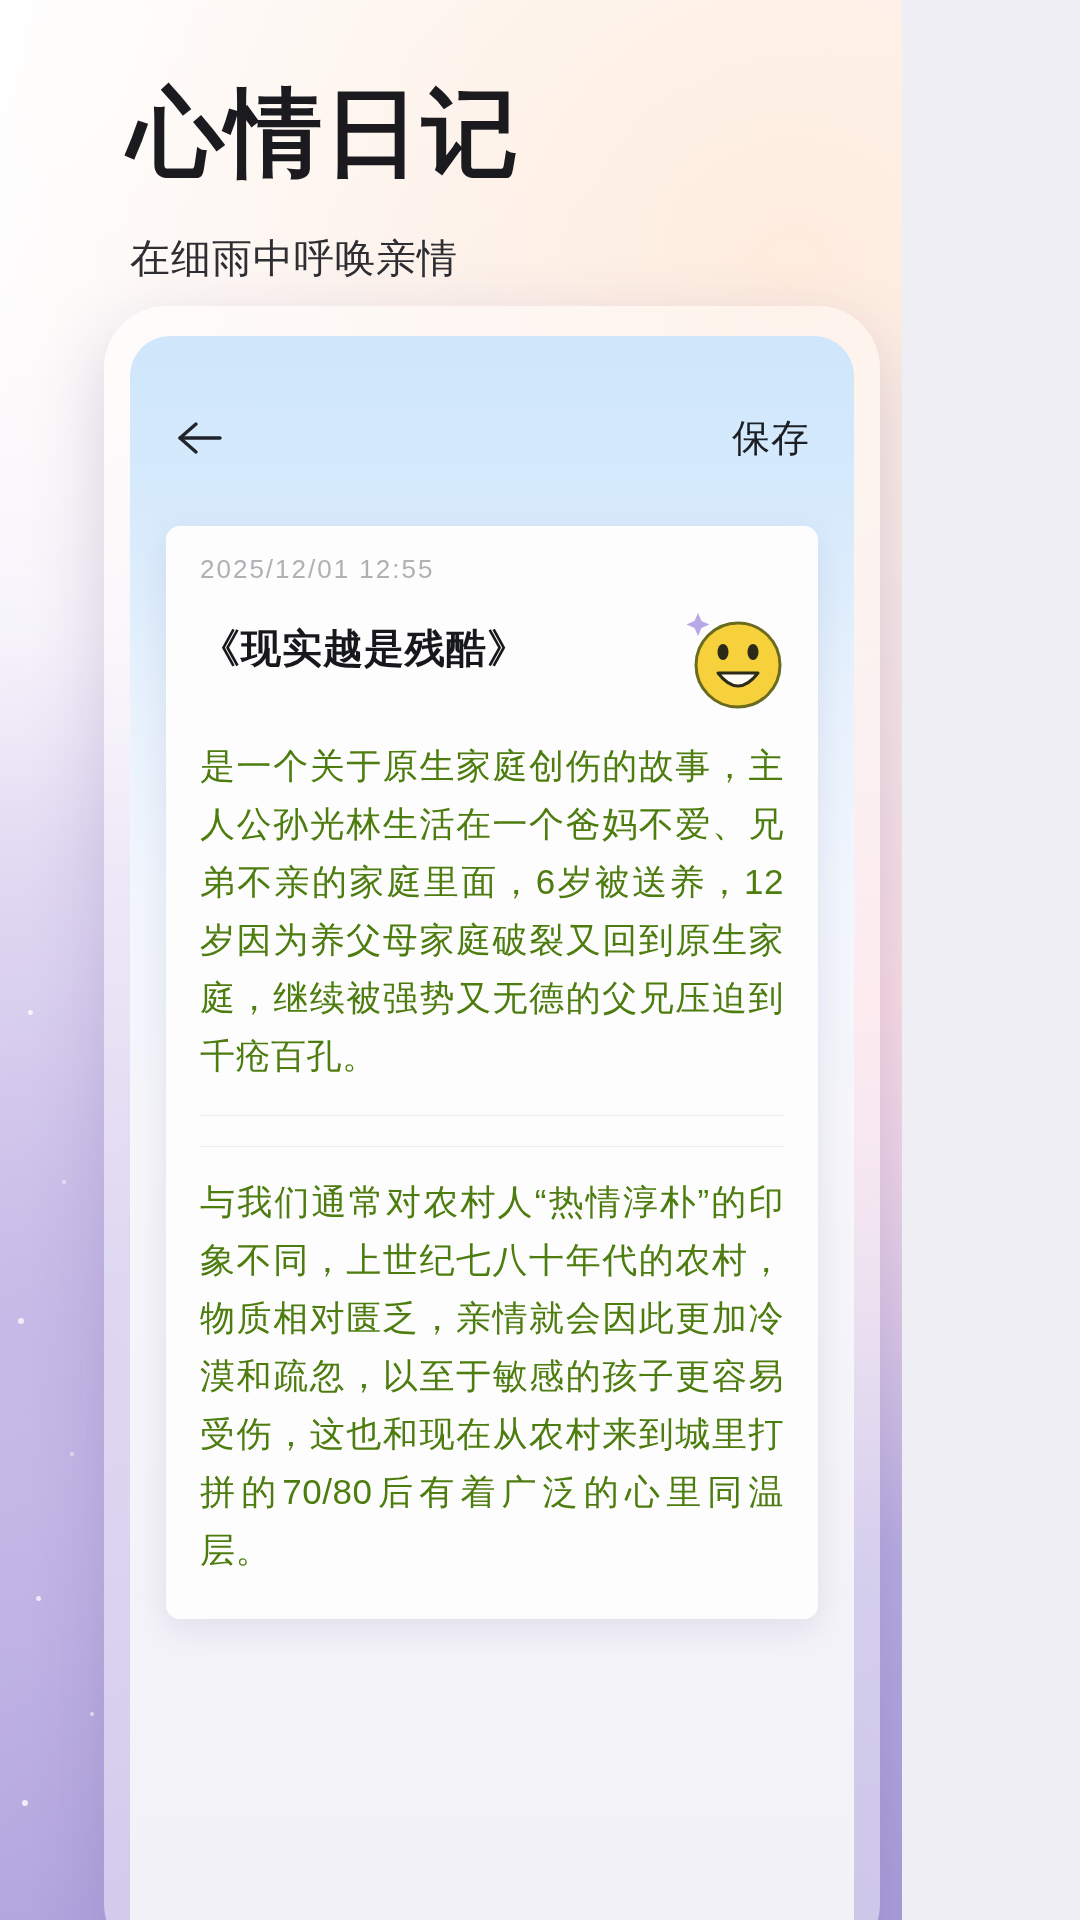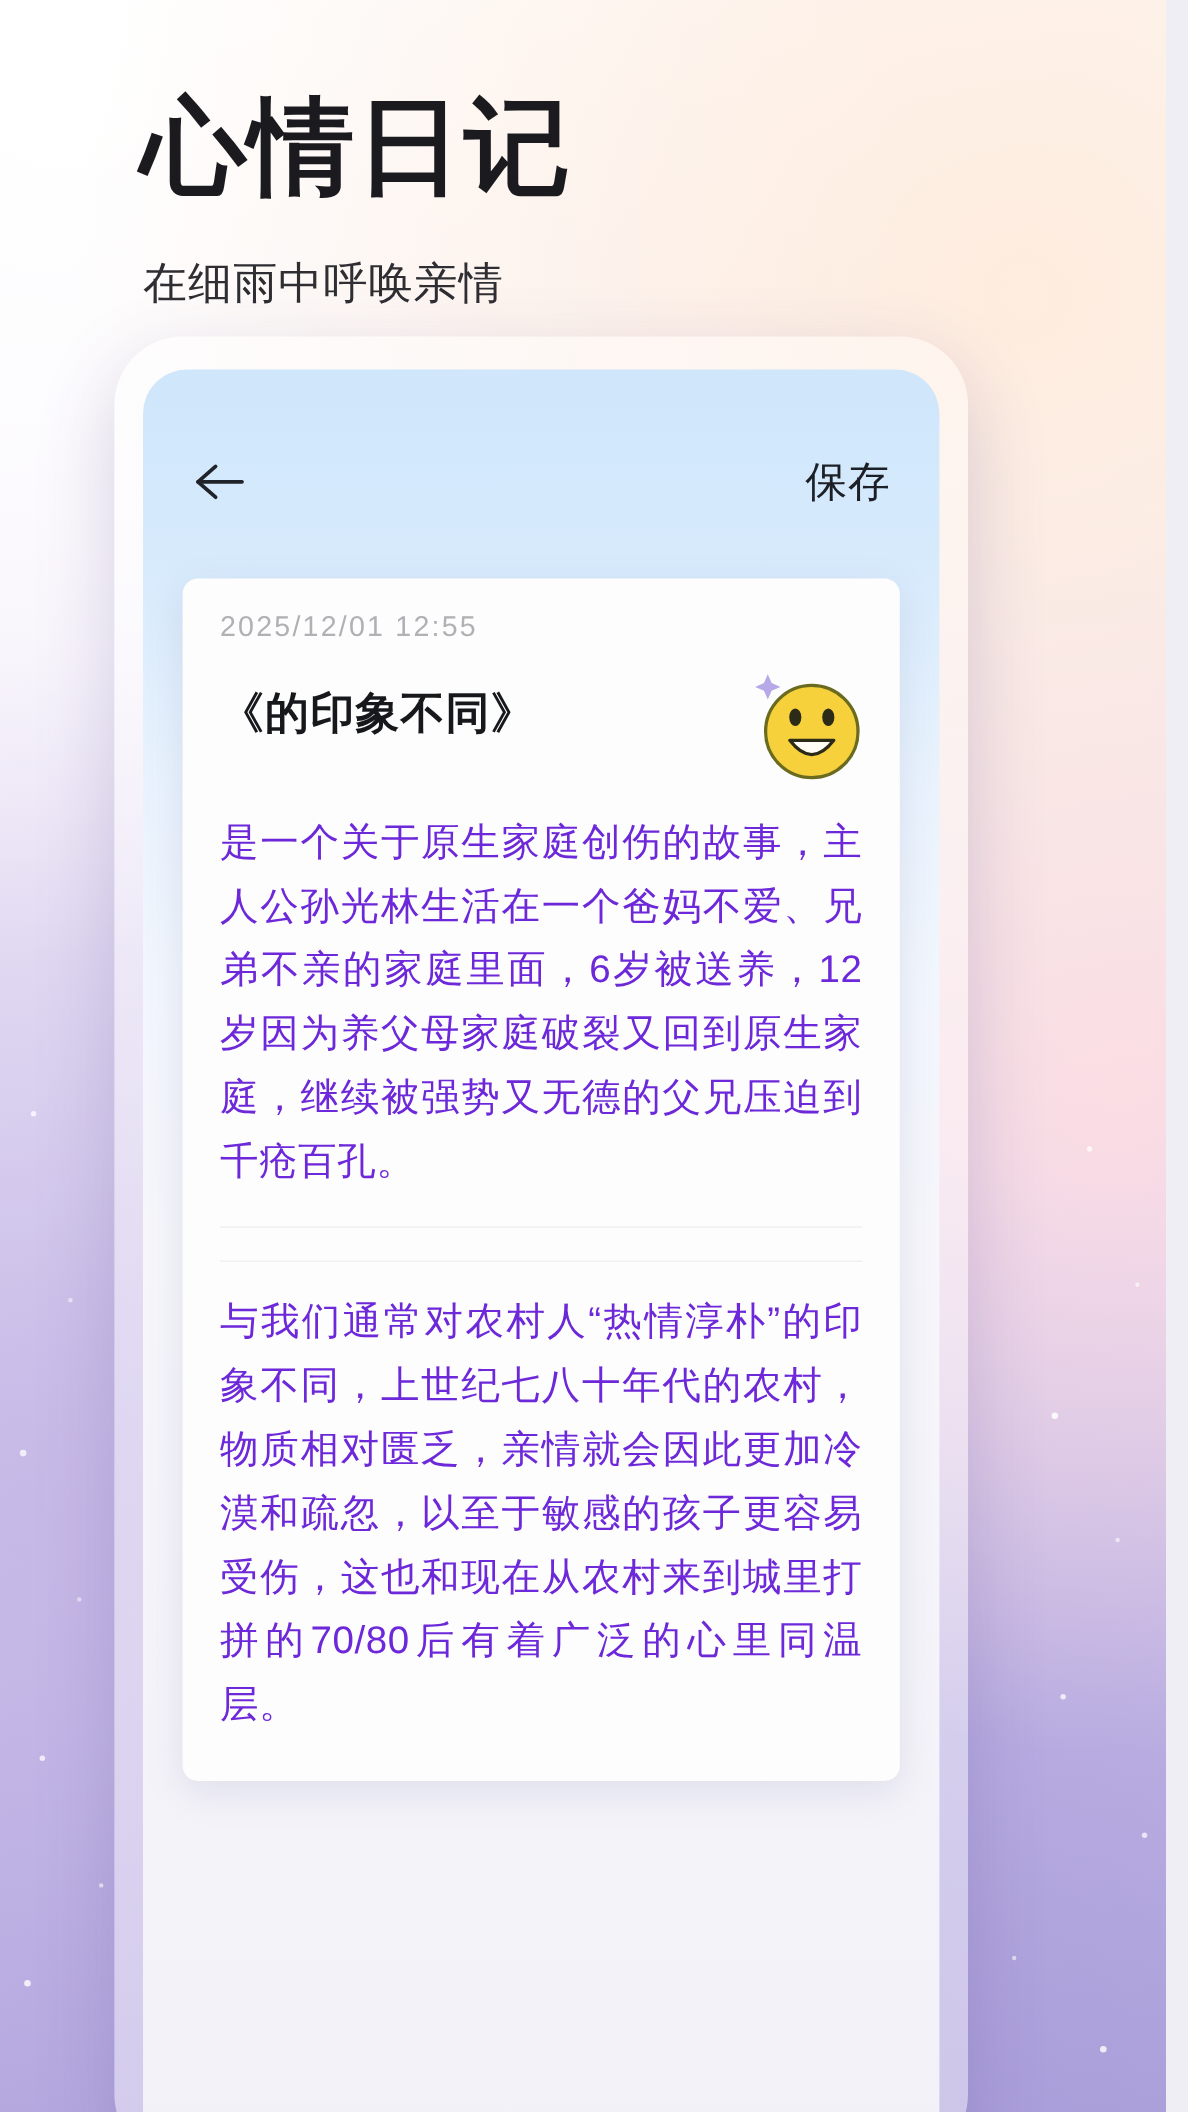--- a/index.html
+++ b/index.html
@@ -10,21 +10,21 @@
     width: 1080px;
     height: 1920px;
     overflow: hidden;
     font-family: "Liberation Sans", "DejaVu Sans", sans-serif;
     background: #efeef5;
   }
 
   
   .promo {
     position: relative;
-    width: 1060px;
+    width: 902px;
     height: 1920px;
     overflow: hidden;
     background:
       radial-gradient(circle at 88% 14%, rgba(255, 236, 220, 0.95) 0%, rgba(255, 236, 220, 0) 46%),
       radial-gradient(circle at 6% 4%, rgba(255, 255, 255, 1) 0%, rgba(255, 255, 255, 0) 38%),
       radial-gradient(circle at 96% 52%, rgba(255, 219, 226, 0.85) 0%, rgba(255, 219, 226, 0) 42%),
       radial-gradient(circle at 4% 72%, rgba(197, 182, 230, 0.85) 0%, rgba(197, 182, 230, 0) 46%),
       radial-gradient(circle at 50% 120%, rgba(150, 140, 210, 0.75) 0%, rgba(150, 140, 210, 0) 55%),
       linear-gradient(170deg, #fdfdff 0%, #f7f3fb 24%, #e8e2f5 48%, #d6cdee 66%, #c3b7e6 82%, #b9ace0 100%);
   }
@@ -154,21 +154,21 @@
     position: relative;
     width: 104px;
     height: 104px;
     flex: 0 0 auto;
   }
   .mood svg { display: block; }
 
   .para {
     font-size: 35px;
     line-height: 58px;
-    color: #6d28d9;
+    color: #4d7c0f;
     letter-spacing: 0.5px;
     margin-top: 26px;
     text-align: justify;
   }
   .divider {
     height: 1px;
     background: #ececee;
     margin: 30px 0 0 0;
   }
 </style>
@@ -209,21 +209,21 @@
             <path d="M6 20 H46" fill="none" stroke="#20232a" stroke-width="3.4" stroke-linecap="round"></path>
           </svg>
         </div>
         <div class="action">保存</div>
       </div>
 
       <div class="note-card">
         <div class="note-timestamp">2025/12/01  12:55</div>
 
         <div class="note-headrow">
-          <div class="note-title">《的印象不同》</div>
+          <div class="note-title">《现实越是残酷》</div>
           <div class="mood">
             <svg width="104" height="104" viewBox="0 0 104 104">
               <path d="M18 6 L21.5 14 L29.5 17.5 L21.5 21 L18 29 L14.5 21 L6.5 17.5 L14.5 14 Z" fill="#b7a8e8"></path>
               <circle cx="58" cy="58" r="42" fill="#f7d13c" stroke="#6b6b1f" stroke-width="3"></circle>
               <ellipse cx="43" cy="45" rx="5.5" ry="8" fill="#2b2b18"></ellipse>
               <ellipse cx="73" cy="45" rx="5.5" ry="8" fill="#2b2b18"></ellipse>
               <path d="M38 66 Q58 92 78 66 Z" fill="#fffdf4" stroke="#2b2b18" stroke-width="3" stroke-linejoin="round"></path>
             </svg>
           </div>
         </div>

